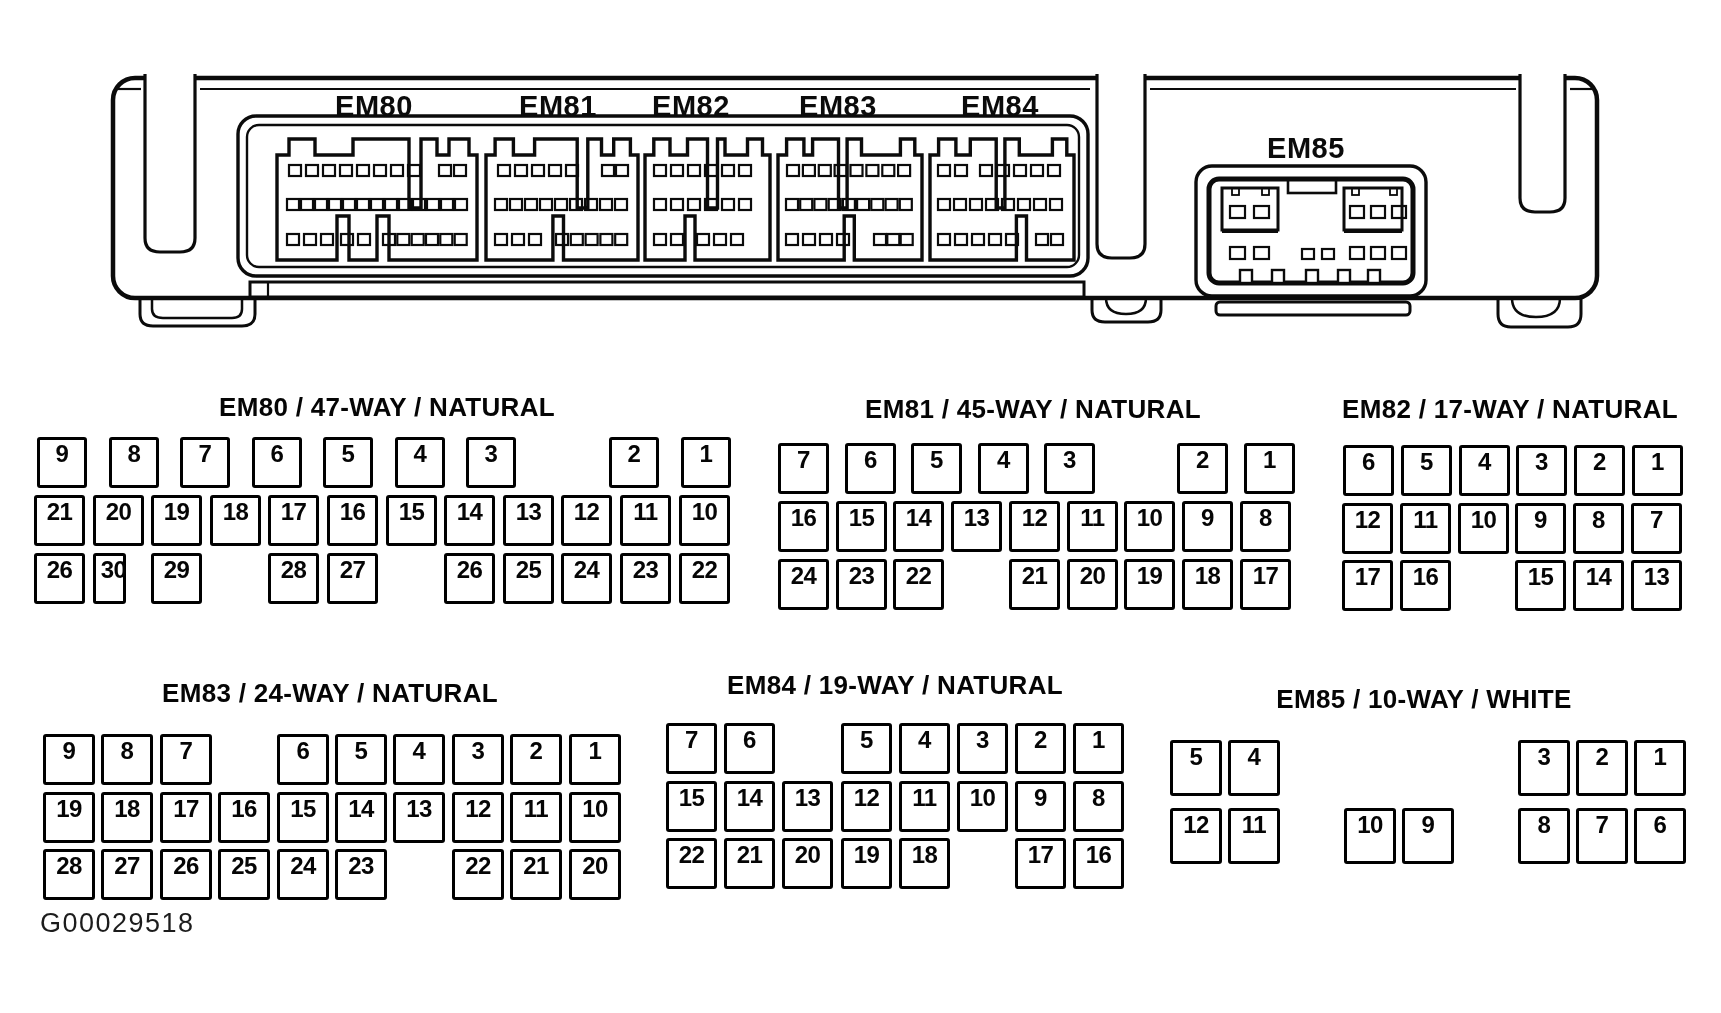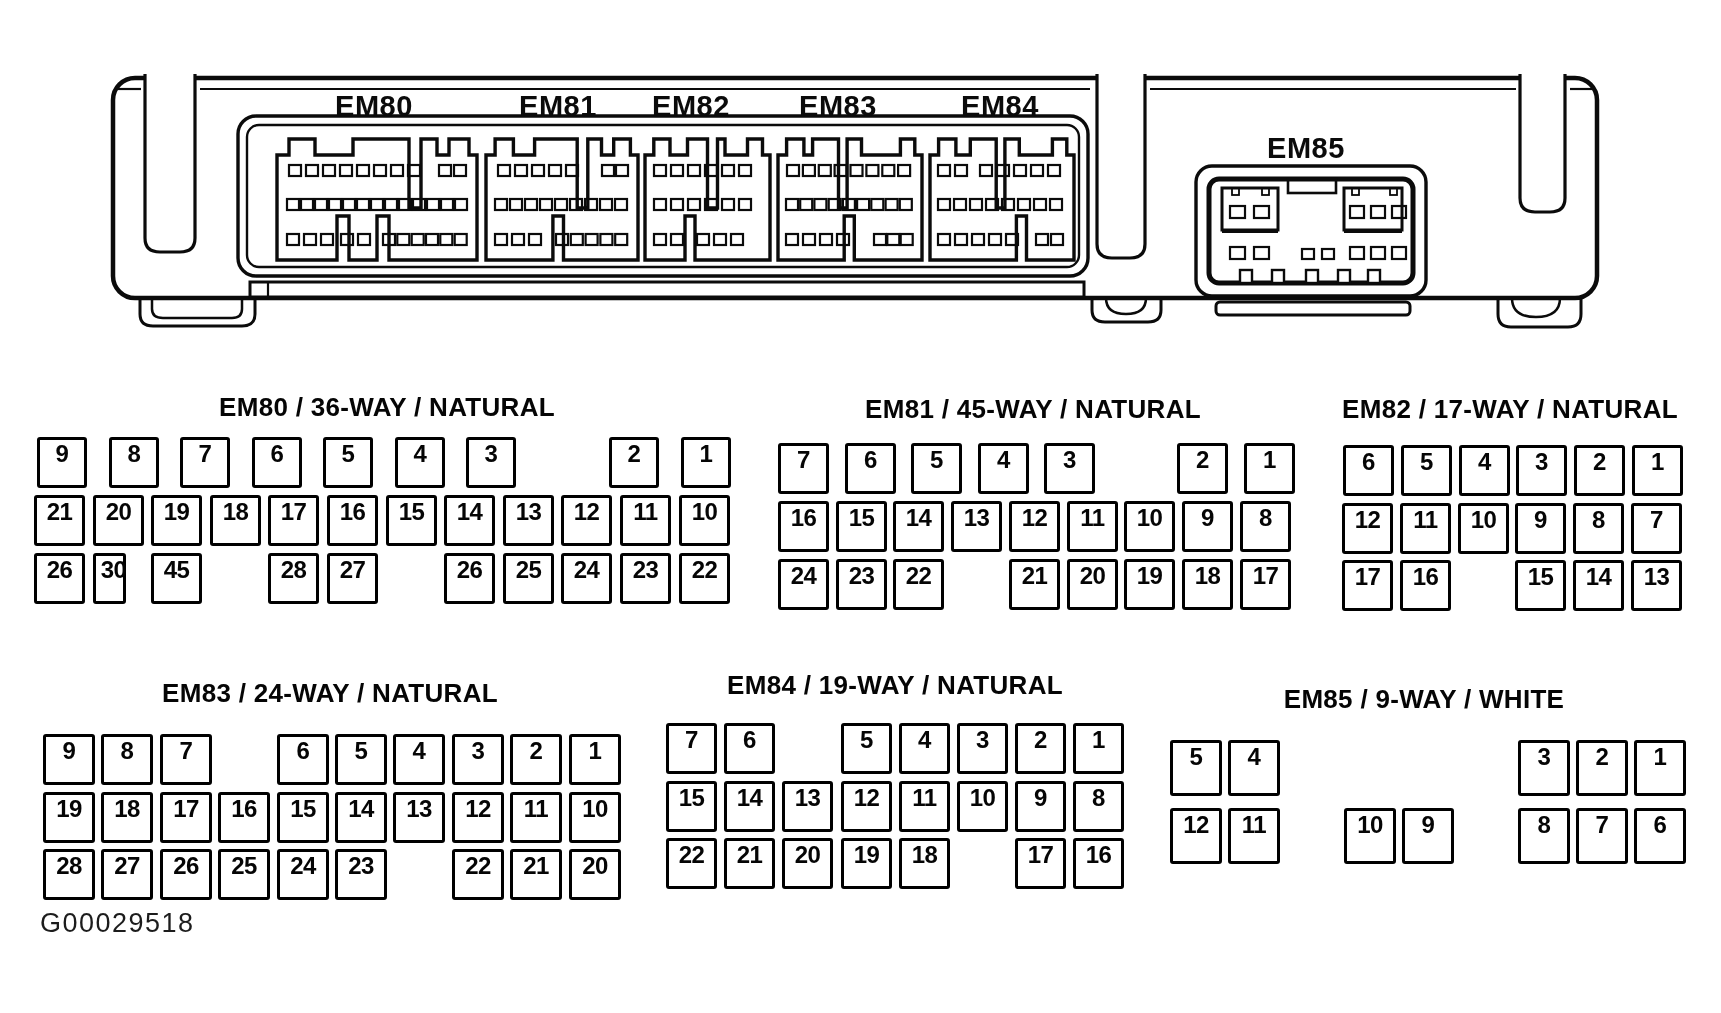--- a/index.html
+++ b/index.html
@@ -209,21 +209,21 @@
       </g>
       <text x="374" y="116" text-anchor="middle" class="conn-label">EM80</text>
       <text x="558" y="116" text-anchor="middle" class="conn-label">EM81</text>
       <text x="691" y="116" text-anchor="middle" class="conn-label">EM82</text>
       <text x="838" y="116" text-anchor="middle" class="conn-label">EM83</text>
       <text x="1000" y="116" text-anchor="middle" class="conn-label">EM84</text>
       <text x="1306" y="158" text-anchor="middle" class="conn-label">EM85</text>
     </svg>
   <div class="figure-id" style="left:40px;top:908px;">G00029518</div>
 <div>
-      <div class="sec-title" style="left: 387px; top: 392px;">EM80 / 36-WAY / NATURAL</div>
+      <div class="sec-title" style="left: 387px; top: 392px;">EM80 / 47-WAY / NATURAL</div>
       <div class="pin-box" style="left: 37px; top: 437px; width: 50px; height: 51px;">
         <span>9</span>
       </div>
       <div class="pin-box" style="left: 109px; top: 437px; width: 50px; height: 51px;">
         <span>8</span>
       </div>
       <div class="pin-box" style="left: 180px; top: 437px; width: 50px; height: 51px;">
         <span>7</span>
       </div>
       <div class="pin-box" style="left: 252px; top: 437px; width: 50px; height: 51px;">
@@ -280,21 +280,21 @@
       <div class="pin-box" style="left: 679px; top: 495px; width: 51px; height: 51px;">
         <span>10</span>
       </div>
       <div class="pin-box" style="left: 34px; top: 553px; width: 51px; height: 51px;">
         <span>26</span>
       </div>
       <div class="pin-box" style="left: 93px; top: 553px; width: 33px; height: 51px; padding-left: 8px;">
         <span>30</span>
       </div>
       <div class="pin-box" style="left: 151px; top: 553px; width: 51px; height: 51px;">
-        <span>45</span>
+        <span>29</span>
       </div>
       <div class="pin-box" style="left: 268px; top: 553px; width: 51px; height: 51px;">
         <span>28</span>
       </div>
       <div class="pin-box" style="left: 327px; top: 553px; width: 51px; height: 51px;">
         <span>27</span>
       </div>
       <div class="pin-box" style="left: 444px; top: 553px; width: 51px; height: 51px;">
         <span>26</span>
       </div>
@@ -590,21 +590,21 @@
         <span>18</span>
       </div>
       <div class="pin-box" style="left: 1015px; top: 838px; width: 51px; height: 51px;">
         <span>17</span>
       </div>
       <div class="pin-box" style="left: 1073px; top: 838px; width: 51px; height: 51px;">
         <span>16</span>
       </div>
     </div>
     <div>
-      <div class="sec-title" style="left: 1424px; top: 684px;">EM85 / 9-WAY / WHITE</div>
+      <div class="sec-title" style="left: 1424px; top: 684px;">EM85 / 10-WAY / WHITE</div>
       <div class="pin-box" style="left: 1170px; top: 740px; width: 52px; height: 56px;">
         <span>5</span>
       </div>
       <div class="pin-box" style="left: 1228px; top: 740px; width: 52px; height: 56px;">
         <span>4</span>
       </div>
       <div class="pin-box" style="left: 1518px; top: 740px; width: 52px; height: 56px;">
         <span>3</span>
       </div>
       <div class="pin-box" style="left: 1576px; top: 740px; width: 52px; height: 56px;">

